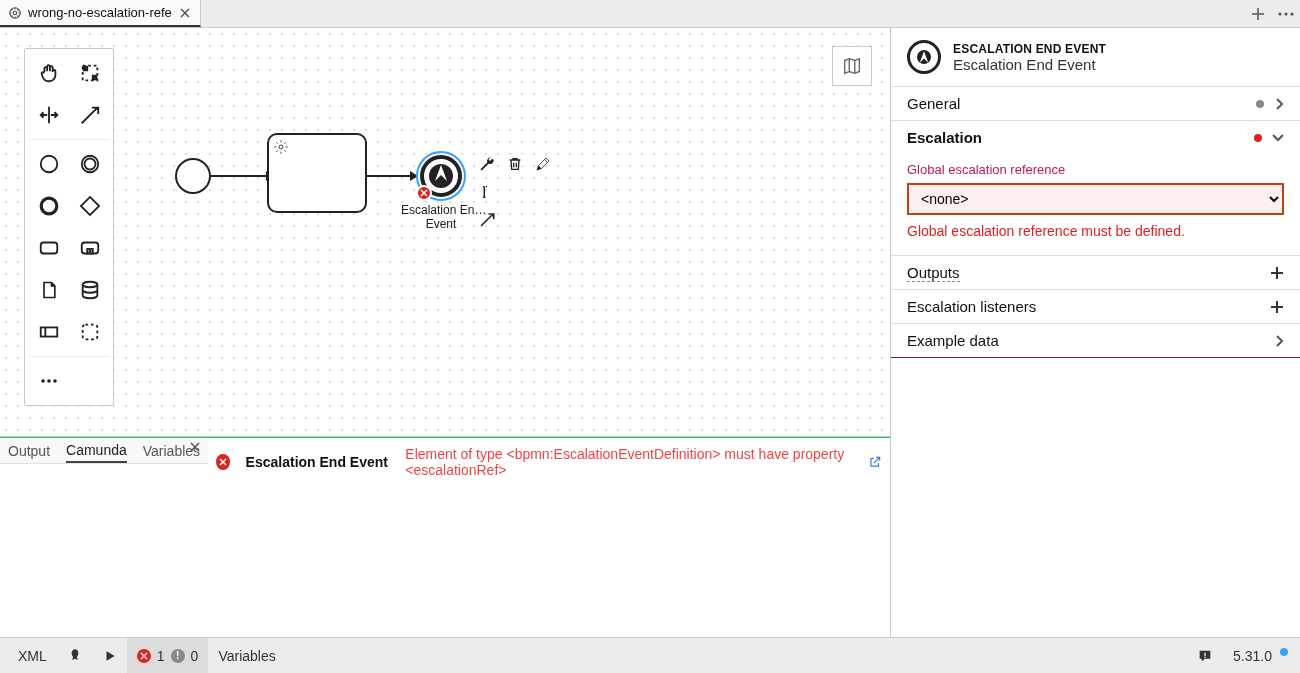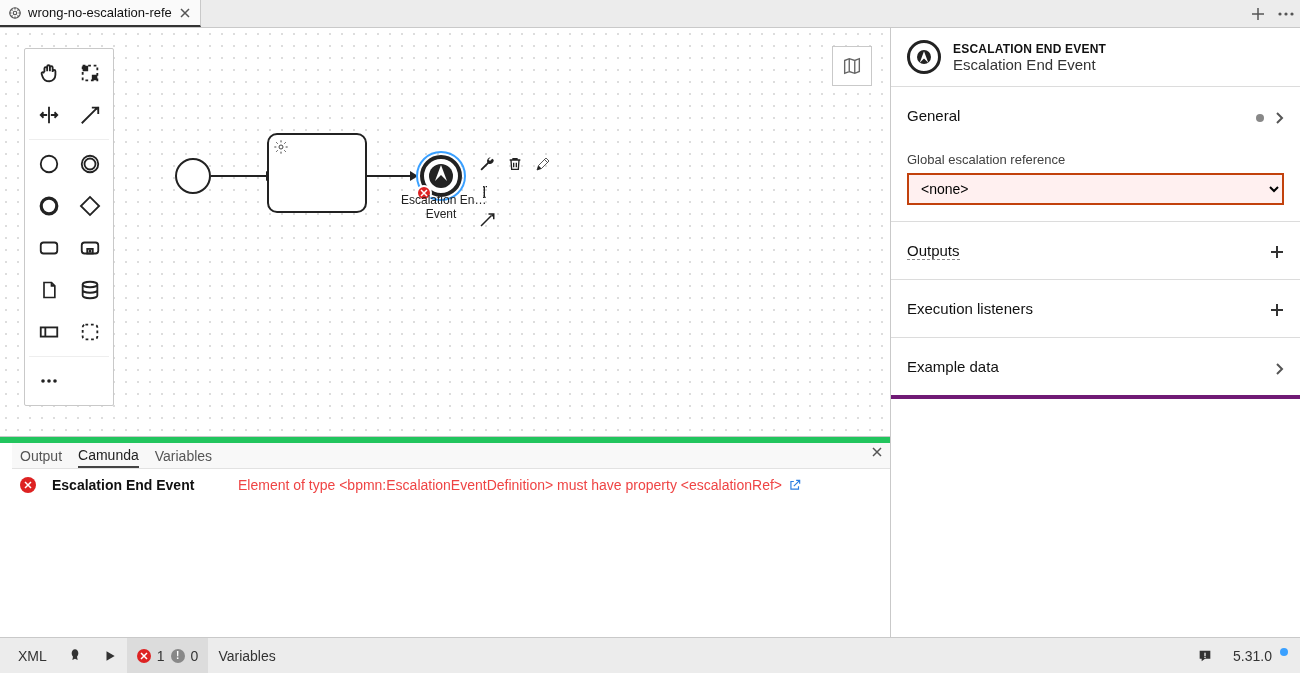--- a/index.html
+++ b/index.html
@@ -110,21 +110,21 @@
   }
   .end-arrow {
     position:absolute; left:50%; top:44%; transform:translate(-50%,-50%);
   }
   .error-badge {
     position:absolute; left:-4px; bottom:-4px;
     width:16px;height:16px; background:#d22; border:2px solid #fff; border-radius:50%;
     display:flex;align-items:center;justify-content:center; color:#fff; font-size:10px; font-weight:bold;
   }
   .event-label {
-    position:absolute; top:38px; left:50%; transform:translateX(-50%);
+    position:absolute; top:48px; left:50%; transform:translateX(-50%);
     white-space:pre; text-align:center; font-size:12px; color:#222; width:80px;
   }
   .context-pad {
     position:absolute; left:300px; top:24px; width:80px;
     display:grid; grid-template-columns: repeat(3, 24px); gap:4px;
   }
   .cpad-item{width:24px;height:24px;display:flex;align-items:center;justify-content:center;cursor:pointer;color:#333;}
 
   
   .props {
@@ -140,49 +140,49 @@
     width:34px;height:34px; border:3px solid #222; border-radius:50%; position:relative;
     display:flex;align-items:center;justify-content:center; flex-shrink:0;
   }
   .props-header-icon .inner{width:14px;height:14px;background:#222;border-radius:50%;}
   .props-header-icon .arrow{position:absolute;}
   .props-header-text .type{font-size:12px;font-weight:700; letter-spacing:0.2px;}
   .props-header-text .name{font-size:15px;color:#333;}
 
   .section {
     border-top:1px solid #dcdcdc;
-    padding:20px 16px;
-    display:flex; align-items:flex-end; justify-content:space-between;
+    padding:8px 16px;
+    display:flex; align-items:center; justify-content:space-between;
     cursor:pointer;
     background:#fff;
   }
   .section-title{font-size:15px;}
   .section-icons{display:flex;align-items:center;gap:10px;color:#555;}
   .section.open .section-title{font-weight:700;}
   .section-body {
     padding: 8px 16px 16px 16px;
     border-top:none;
   }
-  .field-label{font-size:13px;color:#404040;margin-bottom:6px;}
+  .field-label{font-size:13px;color:#be185d;margin-bottom:6px;}
   .error-select {
     width:100%; height:32px; padding:0 8px;
     border:2px solid #c2410c; background:#fff0f0;
     font-size:14px;
   }
   .field-error{color:#d22;font-size:14px;margin-top:8px;}
 
   .dotted-underline{border-bottom:1px dashed #888;}
 
   .dot-indicator{width:8px;height:8px;border-radius:50%;background:#888;}
   .dot-indicator.red{background:#d22;}
 
   
   .problems-panel {
-    height: 200px; background:#fff; border-top:6px solid #22c55e;
-    display:flex; flex-direction:column;padding-left:12px;
+    height: 200px; background:#fff; border-top:1px solid #22c55e;
+    display:flex; flex-direction:row;
   }
   .problems-tabs {
     height:26px; display:flex; align-items:stretch; background:#f8f8f8;
     border-bottom:1px solid #e2e2e2; padding:0 8px; gap:16px;
     position:relative;
   }
   .ptab{display:flex;align-items:center;height:100%;font-size:14px;color:#555;cursor:pointer;}
   .ptab.active{color:#222;font-weight:400;border-bottom:2px solid #444;}
   .ptab-close{position:absolute;right:8px;top:4px;cursor:pointer;color:#555;}
   .problems-body{flex:1;overflow:auto;padding:6px 8px;}
@@ -460,51 +460,63 @@
           <span class="dot-indicator"></span>
           <span>
               <svg width="10" height="12" viewBox="0 0 8 12" fill="none" stroke="#555" stroke-width="2">
                 <path d="M2 1l5 5-5 5"></path>
               </svg>
             </span>
         </span>
       </div>
 
 
+      <div class="section open">
+        <span class="section-title">Escalation</span>
+        <span class="section-icons">
+          <span class="dot-indicator red"></span>
+          <span>
+              <svg width="12" height="8" viewBox="0 0 12 8" fill="none" stroke="#555" stroke-width="2">
+                <path d="M1 1l5 5 5-5"></path>
+              </svg>
+            </span>
+        </span>
+      </div>
       <div class="section-body">
         <div class="field-label">Global escalation reference</div>
         <select class="error-select">
           <option>&lt;none&gt;</option>
         </select>
+        <div class="field-error">Global escalation reference must be defined.</div>
       </div>
 
       <div class="section">
         <span class="section-title"><span class="dotted-underline">Outputs</span></span>
         <span class="section-icons">
           <span>
               <svg width="14" height="14" viewBox="0 0 14 14" stroke="#333" stroke-width="2">
                 <path d="M7 1v12M1 7h12"></path>
               </svg>
             </span>
         </span>
       </div>
 
       <div class="section">
-        <span class="section-title">Execution listeners</span>
+        <span class="section-title">Escalation listeners</span>
         <span class="section-icons">
           <span>
               <svg width="14" height="14" viewBox="0 0 14 14" stroke="#333" stroke-width="2">
                 <path d="M7 1v12M1 7h12"></path>
               </svg>
             </span>
         </span>
       </div>
 
 
-      <div class="section" style="border-bottom:4px solid #701a75;">
+      <div class="section" style="border-bottom:1px solid #701a75;">
         <span class="section-title">Example data</span>
         <span class="section-icons">
           <span>
               <svg width="10" height="12" viewBox="0 0 8 12" fill="none" stroke="#555" stroke-width="2">
                 <path d="M2 1l5 5-5 5"></path>
               </svg>
             </span>
         </span>
       </div>
     </div>

